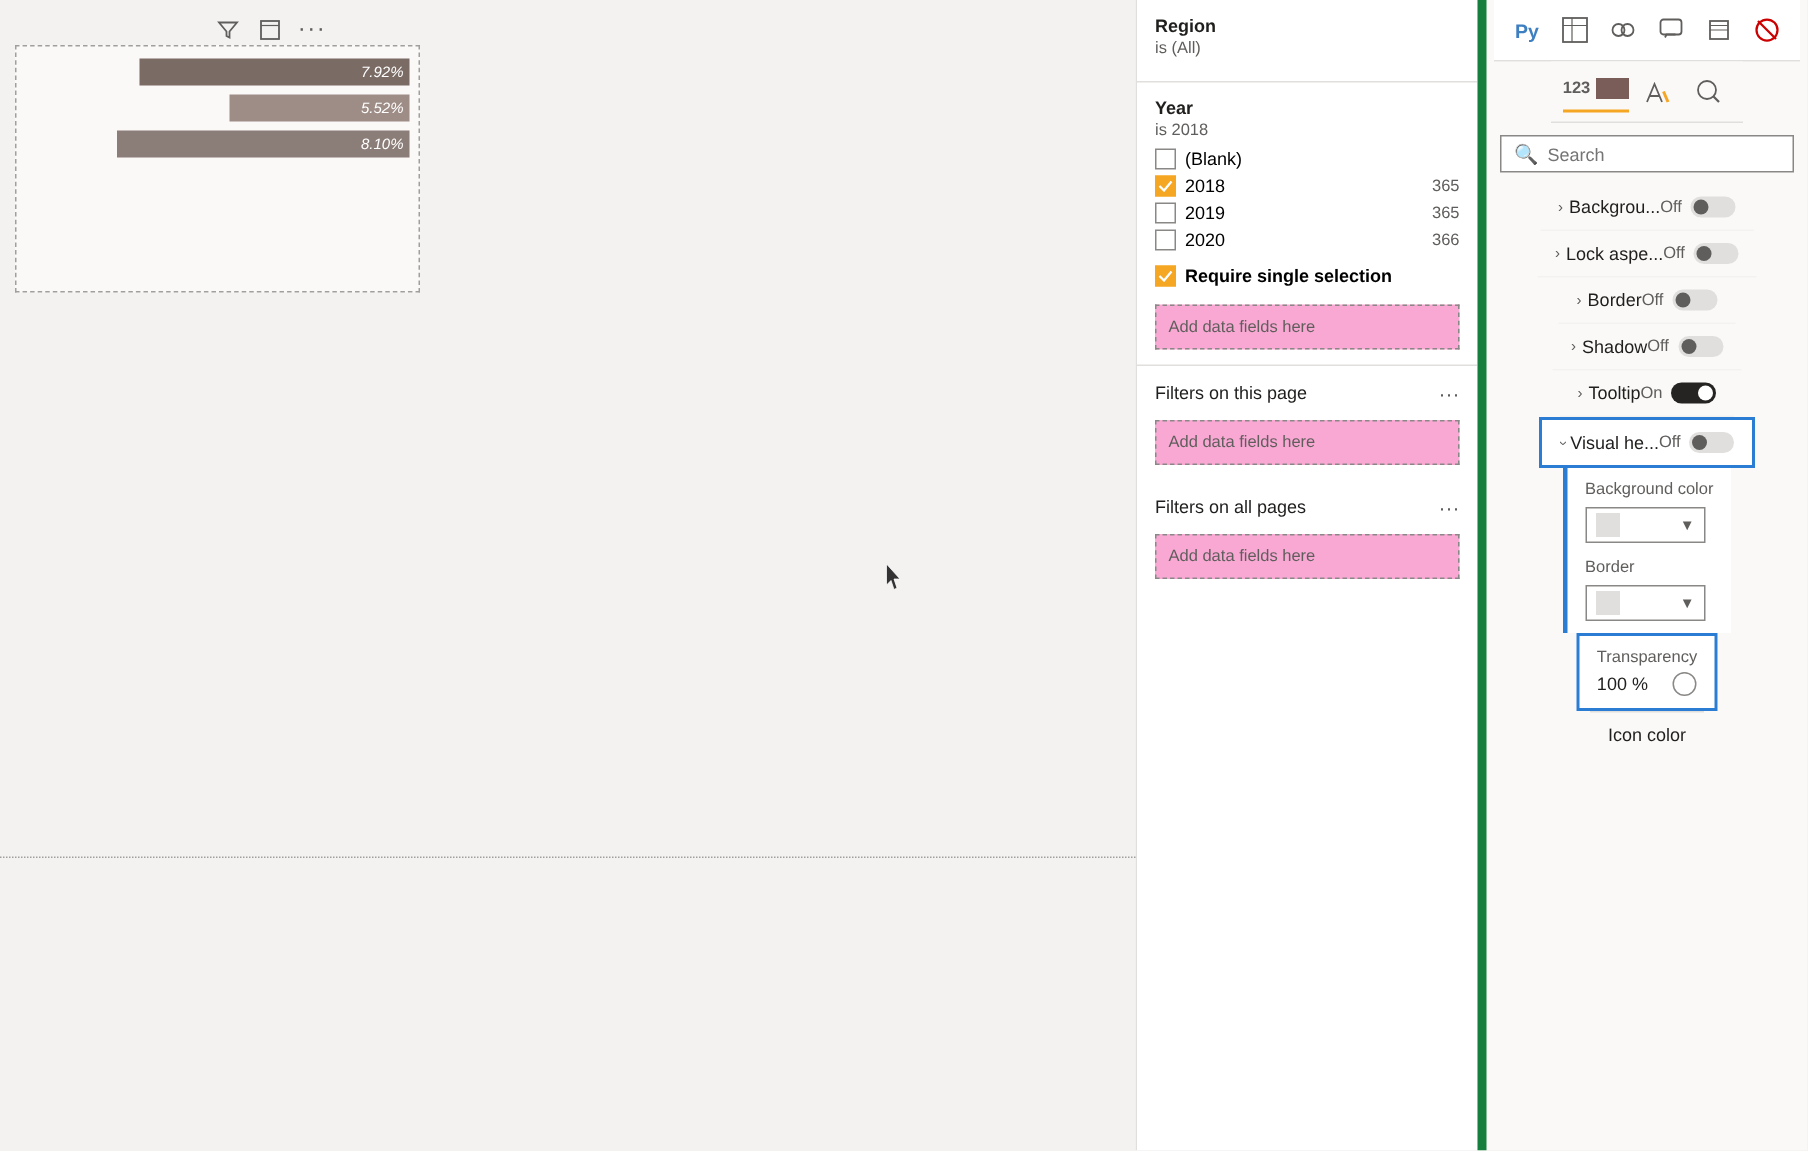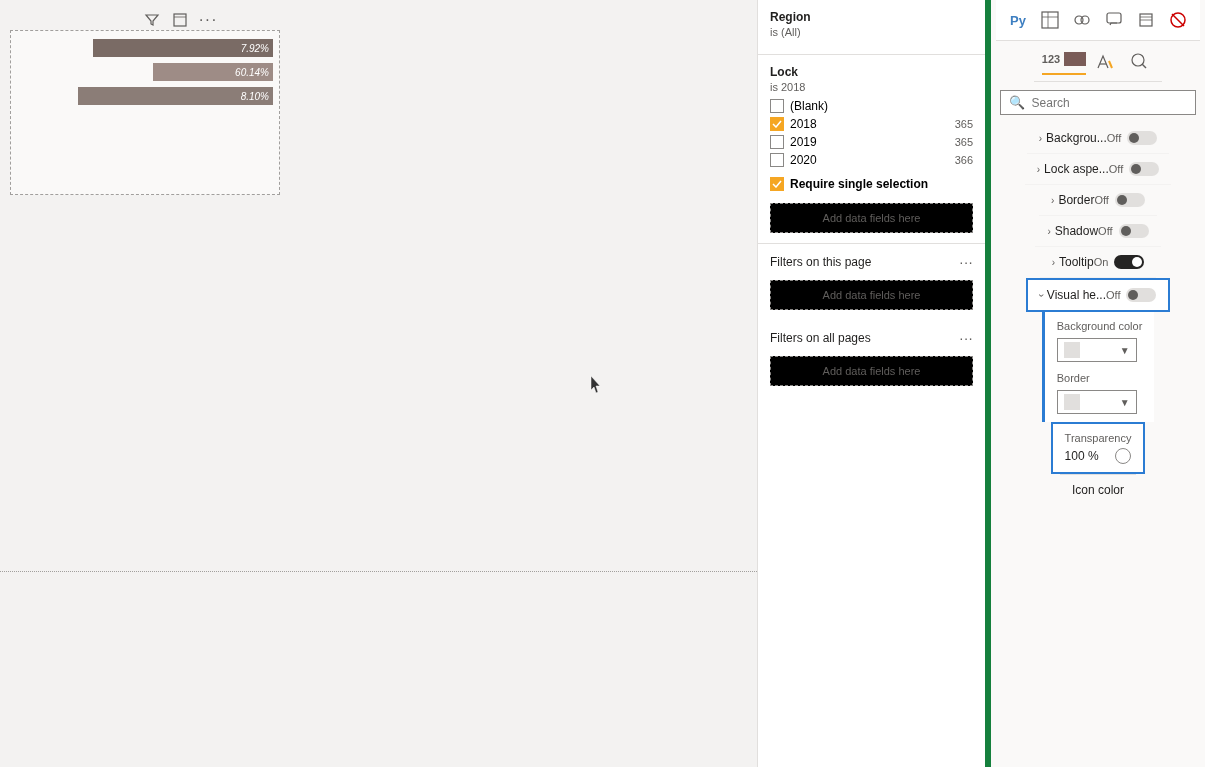--- a/index.html
+++ b/index.html
@@ -148,24 +148,24 @@
       background: #f5a623;
       border: 1.5px solid #f5a623;
       display: flex;
       align-items: center;
       justify-content: center;
     }
     .add-data-btn {
       width: 100%;
       padding: 8px;
       border: 1px dashed #8a8886;
-      background: #000000;
+      background: #f9a8d4;
       color: #605e5c;
       font-size: 11px;
-      text-align: center;
+      text-align: left;
       cursor: pointer;
       margin-top: 6px;
     }
     .filter-page-header {
       display: flex;
       justify-content: space-between;
       align-items: center;
       padding: 10px 12px 4px;
       font-size: 12px;
       color: #201f1e;
@@ -398,21 +398,21 @@
 
   <div class="chart-container">
 
     <div class="bar-row">
       <div class="bar-track" style="width:180px; background:#7a6b65;">
         <span class="bar-value">7.92%</span>
       </div>
     </div>
     <div class="bar-row">
       <div class="bar-track" style="width:120px; background:#9e8c86;">
-        <span class="bar-value">60.14%</span>
+        <span class="bar-value">5.52%</span>
       </div>
     </div>
     <div class="bar-row">
       <div class="bar-track" style="width:195px; background:#8b7d77;">
         <span class="bar-value">8.10%</span>
       </div>
     </div>
   </div>
 
   <div class="dotted-line"></div>
@@ -425,21 +425,21 @@
 </div>
 
 <div class="filters-panel">
 
   <div class="filter-section">
     <div class="filter-section-header">Region</div>
     <div class="filter-section-sub">is (All)</div>
   </div>
 
   <div class="filter-section">
-    <div class="filter-section-header">Lock</div>
+    <div class="filter-section-header">Year</div>
     <div class="filter-section-sub">is 2018</div>
 
     
     <div class="filter-checkbox-row">
       <div class="filter-checkbox-left">
         <div class="checkbox"></div>
         <span>(Blank)</span>
       </div>
       <span class="checkbox-count"></span>
     </div>

